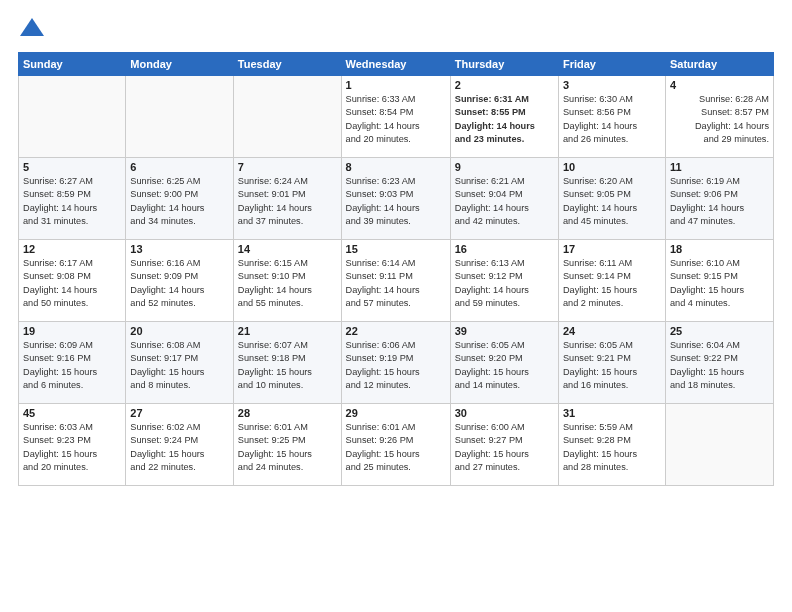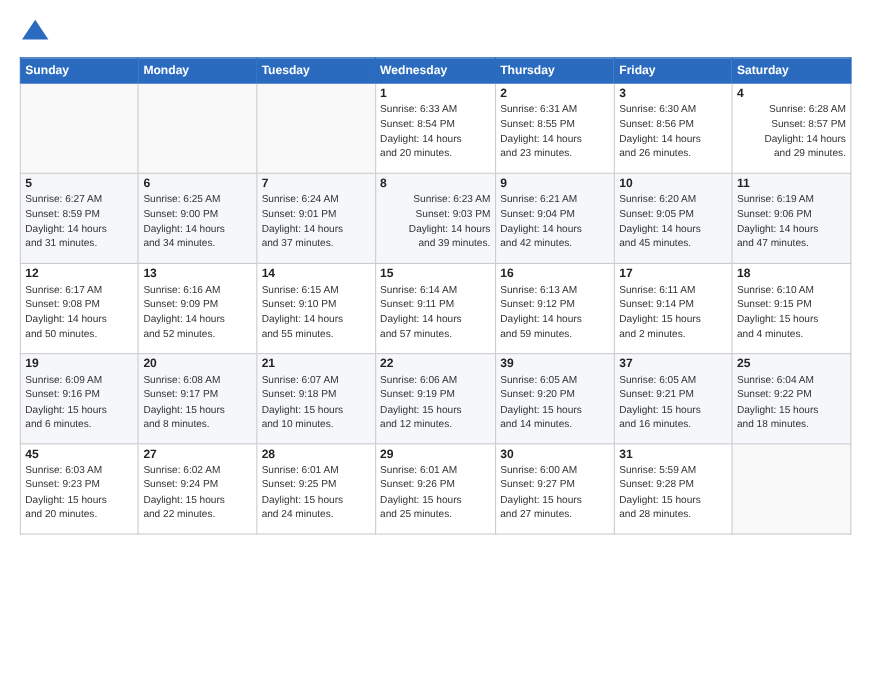--- a/index.html
+++ b/index.html
@@ -133,21 +133,21 @@
           <td class="empty-cell"></td>
           <td>
             <div class="day-num">1</div>
             <div class="day-info" style="white-space: pre-line;">Sunrise: 6:33 AM
 Sunset: 8:54 PM
 Daylight: 14 hours
 and 20 minutes.</div>
           </td>
           <td>
             <div class="day-num">2</div>
-            <div class="day-info" style="white-space: pre-line;">Sunrise: 6:31 AM
+            <div class="day-info" style="white-space: pre-line; font-weight: bold;">Sunrise: 6:31 AM
 Sunset: 8:55 PM
 Daylight: 14 hours
 and 23 minutes.</div>
           </td>
           <td>
             <div class="day-num">3</div>
             <div class="day-info" style="white-space: pre-line;">Sunrise: 6:30 AM
 Sunset: 8:56 PM
 Daylight: 14 hours
 and 26 minutes.</div>
@@ -177,21 +177,21 @@
           </td>
           <td>
             <div class="day-num">7</div>
             <div class="day-info" style="white-space: pre-line;">Sunrise: 6:24 AM
 Sunset: 9:01 PM
 Daylight: 14 hours
 and 37 minutes.</div>
           </td>
           <td>
             <div class="day-num">8</div>
-            <div class="day-info" style="white-space: pre-line; text-align: right;">Sunrise: 6:23 AM
+            <div class="day-info" style="white-space: pre-line;">Sunrise: 6:23 AM
 Sunset: 9:03 PM
 Daylight: 14 hours
 and 39 minutes.</div>
           </td>
           <td>
             <div class="day-num">9</div>
             <div class="day-info" style="white-space: pre-line;">Sunrise: 6:21 AM
 Sunset: 9:04 PM
 Daylight: 14 hours
 and 42 minutes.</div>
@@ -292,21 +292,21 @@
 and 12 minutes.</div>
           </td>
           <td>
             <div class="day-num">39</div>
             <div class="day-info" style="white-space: pre-line;">Sunrise: 6:05 AM
 Sunset: 9:20 PM
 Daylight: 15 hours
 and 14 minutes.</div>
           </td>
           <td>
-            <div class="day-num">37</div>
+            <div class="day-num">24</div>
             <div class="day-info" style="white-space: pre-line;">Sunrise: 6:05 AM
 Sunset: 9:21 PM
 Daylight: 15 hours
 and 16 minutes.</div>
           </td>
           <td>
             <div class="day-num">25</div>
             <div class="day-info" style="white-space: pre-line;">Sunrise: 6:04 AM
 Sunset: 9:22 PM
 Daylight: 15 hours

